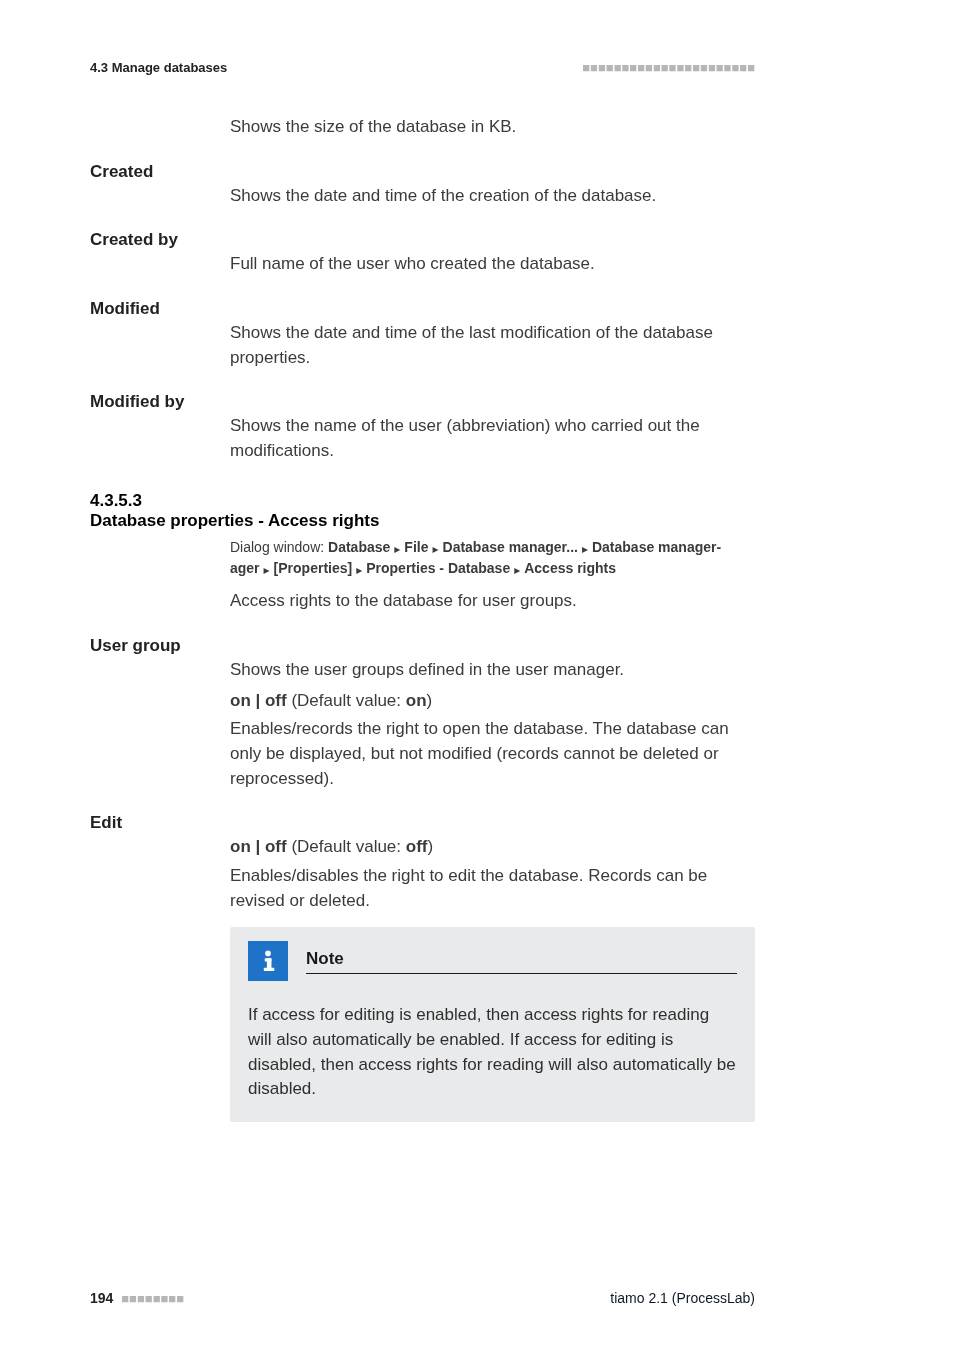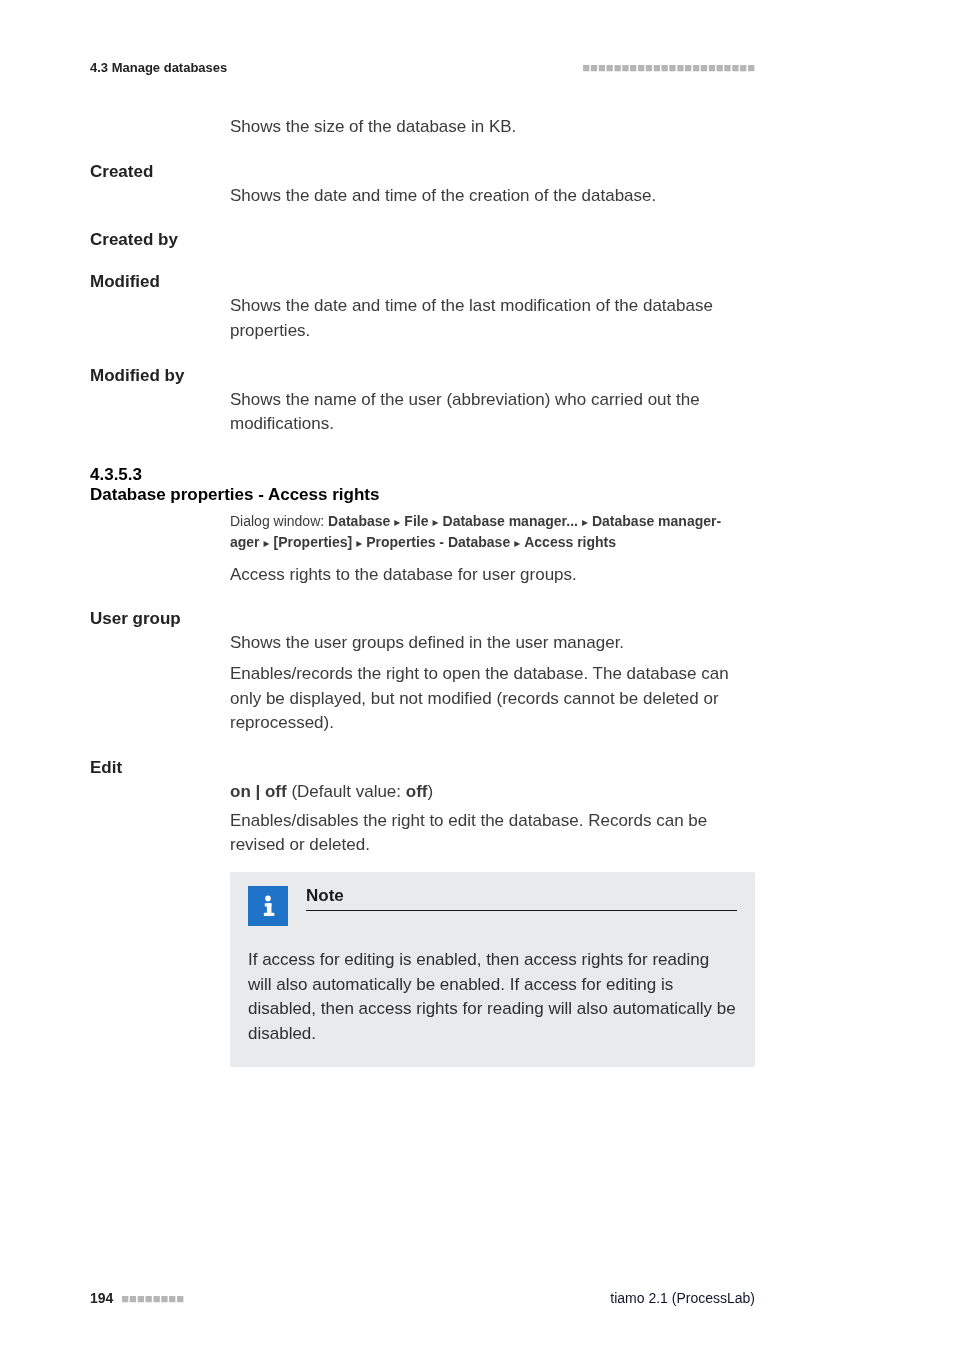--- a/index.html
+++ b/index.html
@@ -93,21 +93,21 @@
   }
   .note-box {
     margin-left: 140px;
     margin-top: 14px;
     background: #e9eaeb;
     padding: 14px 18px 20px 18px;
     border-radius: 2px;
   }
   .note-head {
     display: flex;
-    align-items: flex-start;
+    align-items: center;
     gap: 18px;
   }
   .note-icon {
     width: 40px;
     height: 40px;
     background: #1e73c9;
     display: flex;
     align-items: center;
     justify-content: center;
     flex-shrink: 0;
@@ -170,20 +170,21 @@
     <div class="desc">Shows the size of the database in KB.</div>
   </div>
 
   <div class="section">
     <div class="term">Created</div>
     <div class="desc">Shows the date and time of the creation of the database.</div>
   </div>
 
   <div class="section">
     <div class="term">Created by</div>
+    <div class="desc">Full name of the user who created the database.</div>
   </div>
 
   <div class="section">
     <div class="term">Modified</div>
     <div class="desc">Shows the date and time of the last modification of the database properties.</div>
   </div>
 
   <div class="section">
     <div class="term">Modified by</div>
     <div class="desc">Shows the name of the user (abbreviation) who carried out the modifications.</div>
@@ -200,20 +201,23 @@
   </div>
 
   <div class="desc" style="margin-top:10px">Access rights to the database for user groups.</div>
 
   <div class="section">
     <div class="term">User group</div>
     <div class="desc">Shows the user groups defined in the user manager.</div>
   </div>
 
   <div class="section">
+    <div class="desc onoff">
+      <span>on</span><span> | </span><span>off</span><span class="normal"> (Default value: </span><span>on</span><span class="normal">)</span>
+    </div>
     <div class="desc">Enables/records the right to open the database. The database can only be displayed, but not modified (records cannot be deleted or reprocessed).</div>
   </div>
 
   <div class="section">
     <div class="term">Edit</div>
     <div class="desc onoff">
       <span>on</span><span> | </span><span>off</span><span class="normal"> (Default value: </span><span>off</span><span class="normal">)</span>
     </div>
     <div class="desc">Enables/disables the right to edit the database. Records can be revised or deleted.</div>
   </div>

